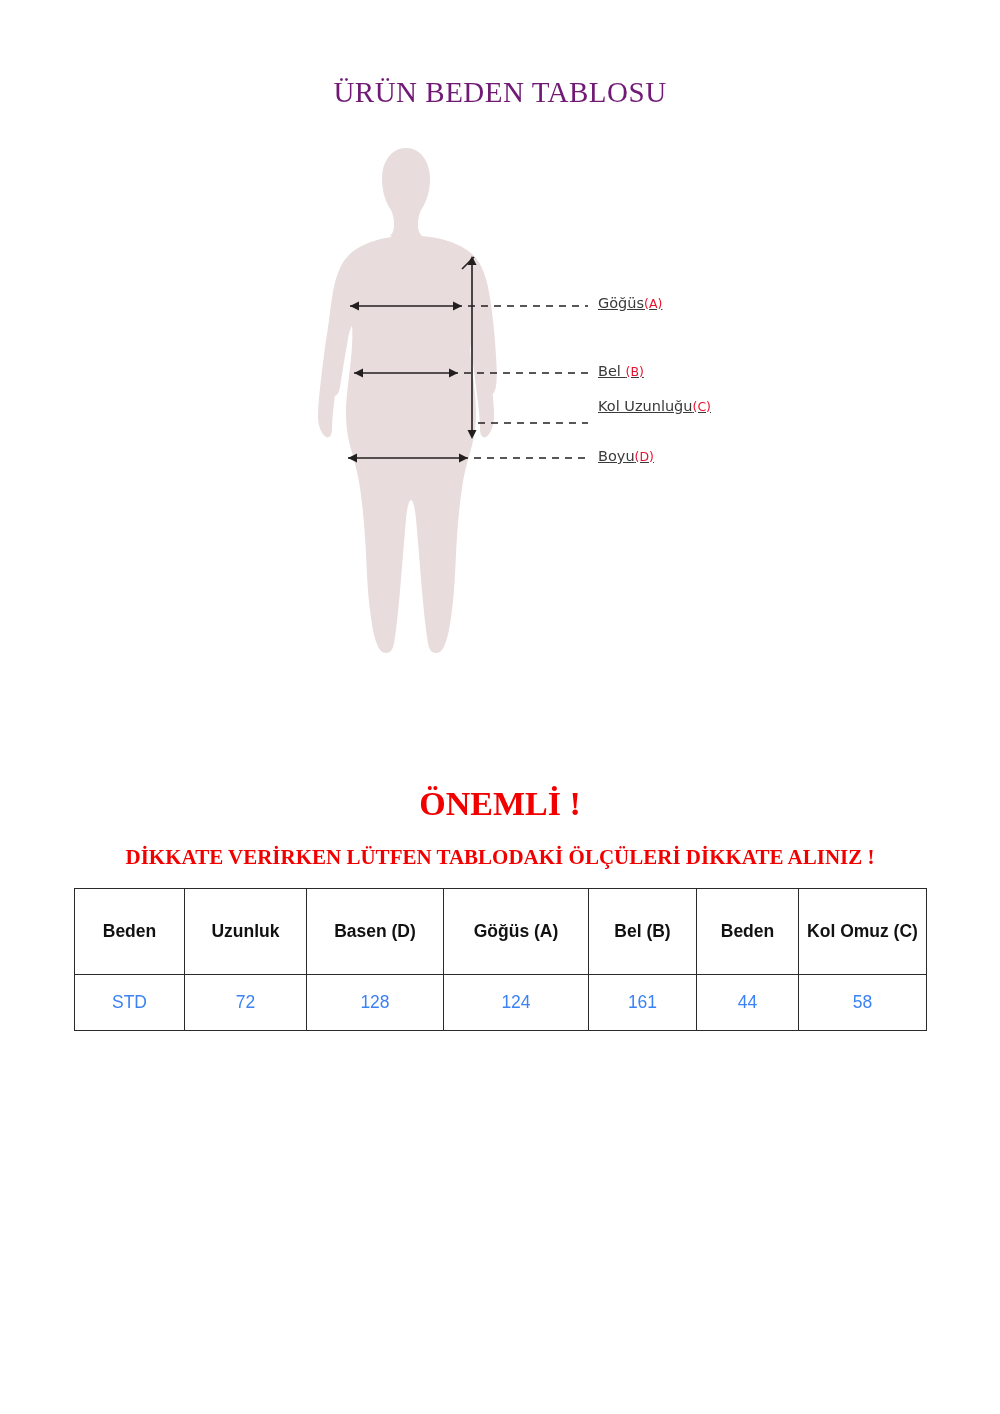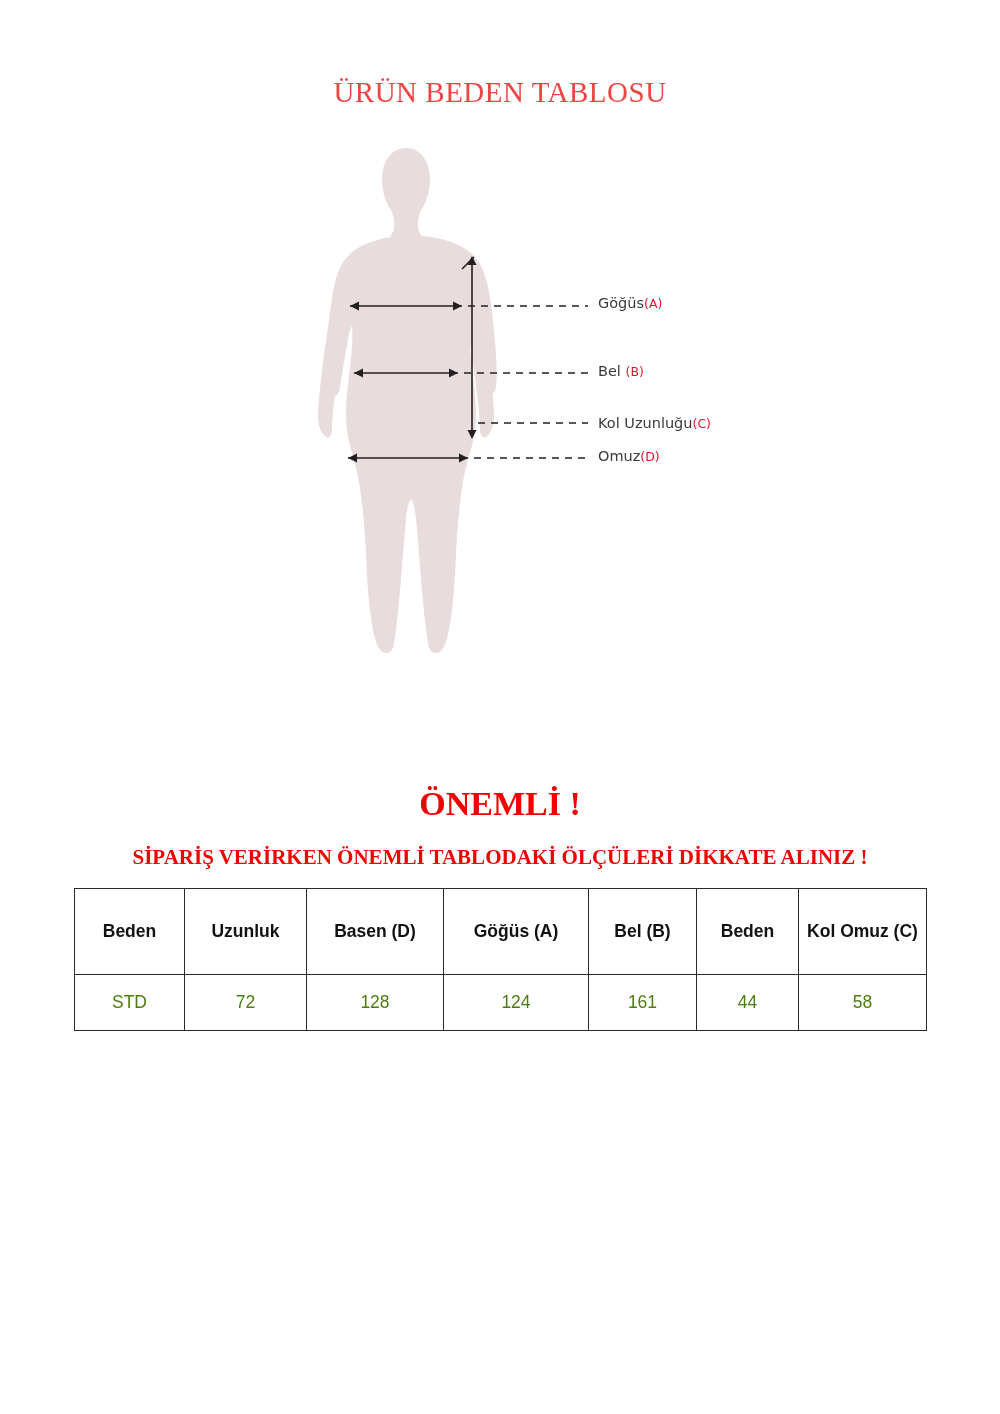--- a/index.html
+++ b/index.html
@@ -22,21 +22,21 @@
   }
   .title {
     position: absolute;
     top: 76px;
     left: 0;
     width: 1000px;
     text-align: center;
     font-family: "Liberation Serif", serif;
     font-size: 29px;
     letter-spacing: 0.5px;
-    color: #ef4444;
+    color: #701a75;
   }
 
   
   .figure-area {
     position: absolute;
     top: 130px;
     left: 210px;
     width: 600px;
     height: 640px;
   }
@@ -45,28 +45,29 @@
     top: 0;
     left: 0;
   }
 
   .callout {
     position: absolute;
     font-family: "DejaVu Sans", sans-serif;
     font-size: 14.5px;
     color: #3a3a3a;
     white-space: nowrap;
+    text-decoration: underline;
   }
   .callout .code {
     color: #e8112d;
     font-size: 12.5px;
   }
   .c-gogus { top: 165px; left: 388px; }
   .c-bel   { top: 233px; left: 388px; }
-  .c-kol   { top: 285px; left: 388px; }
+  .c-kol   { top: 268px; left: 388px; }
   .c-basen { top: 318px; left: 388px; }
 
   
   .onemli {
     position: absolute;
     top: 785px;
     left: 0;
     width: 1000px;
     text-align: center;
     font-family: "Liberation Serif", serif;
@@ -108,21 +109,21 @@
     font-size: 17.5px;
     color: #111111;
     padding: 2px 8px;
     line-height: 1.25;
   }
   .size-table td {
     height: 53px;
     font-family: "Liberation Sans", sans-serif;
     font-weight: normal;
     font-size: 17.5px;
-    color: #4d7c0f;
+    color: #3b82f6;
     margin-top: 46px;
   }
   .col-0 { width: 110px; }
   .col-1 { width: 122px; }
   .col-2 { width: 137px; }
   .col-3 { width: 145px; }
   .col-4 { width: 108px; }
   .col-5 { width: 102px; }
   .col-6 { width: 128px; }
 </style>
@@ -177,26 +178,26 @@
     <div class="callout c-gogus">
       <span>Göğüs</span><span class="code">(A)</span>
     </div>
     <div class="callout c-bel">
       <span>Bel </span><span class="code">(B)</span>
     </div>
     <div class="callout c-kol">
       <span>Kol Uzunluğu</span><span class="code">(C)</span>
     </div>
     <div class="callout c-basen">
-      <span>Omuz</span><span class="code">(D)</span>
+      <span>Boyu</span><span class="code">(D)</span>
     </div>
   </div>
 
   <div class="onemli">ÖNEMLİ !</div>
-  <div class="notice">SİPARİŞ VERİRKEN ÖNEMLİ TABLODAKİ ÖLÇÜLERİ DİKKATE ALINIZ !</div>
+  <div class="notice">DİKKATE VERİRKEN LÜTFEN TABLODAKİ ÖLÇÜLERİ DİKKATE ALINIZ !</div>
 
   <table class="size-table">
     <colgroup>
       <col class="col-0">
         <col class="col-1">
         <col class="col-2">
         <col class="col-3">
         <col class="col-4">
         <col class="col-5">
         <col class="col-6">

